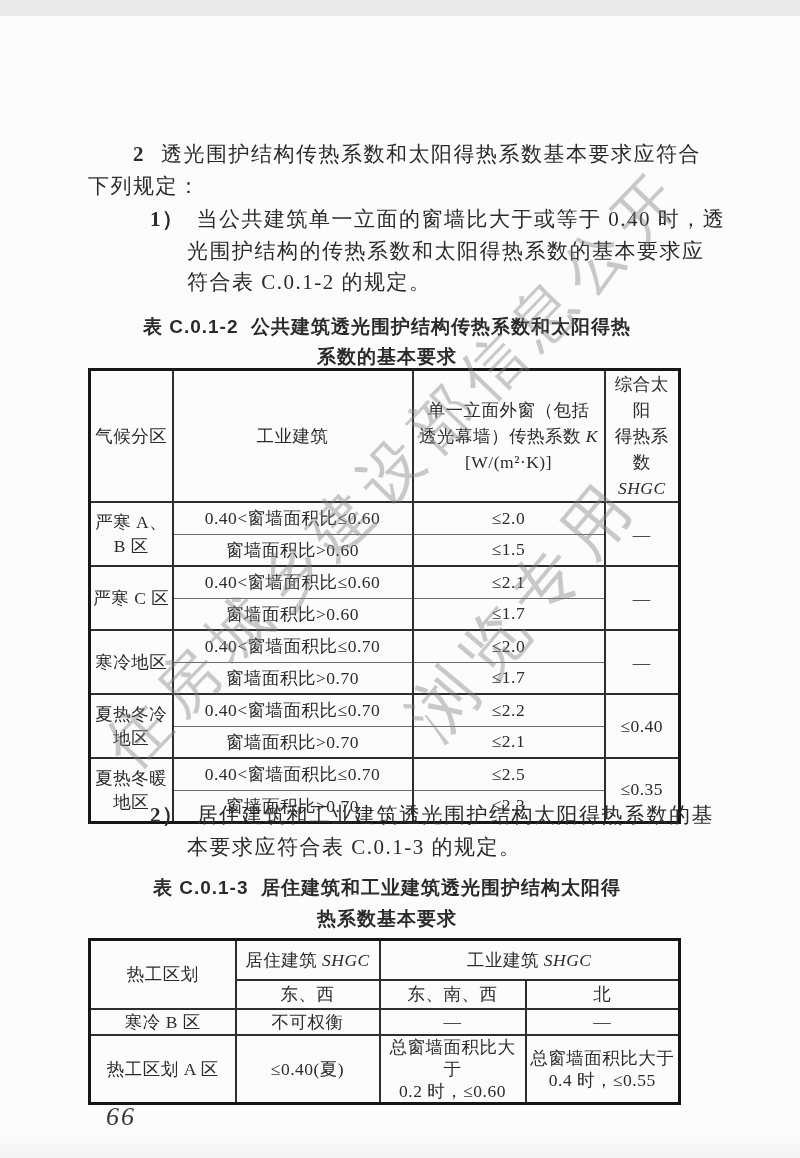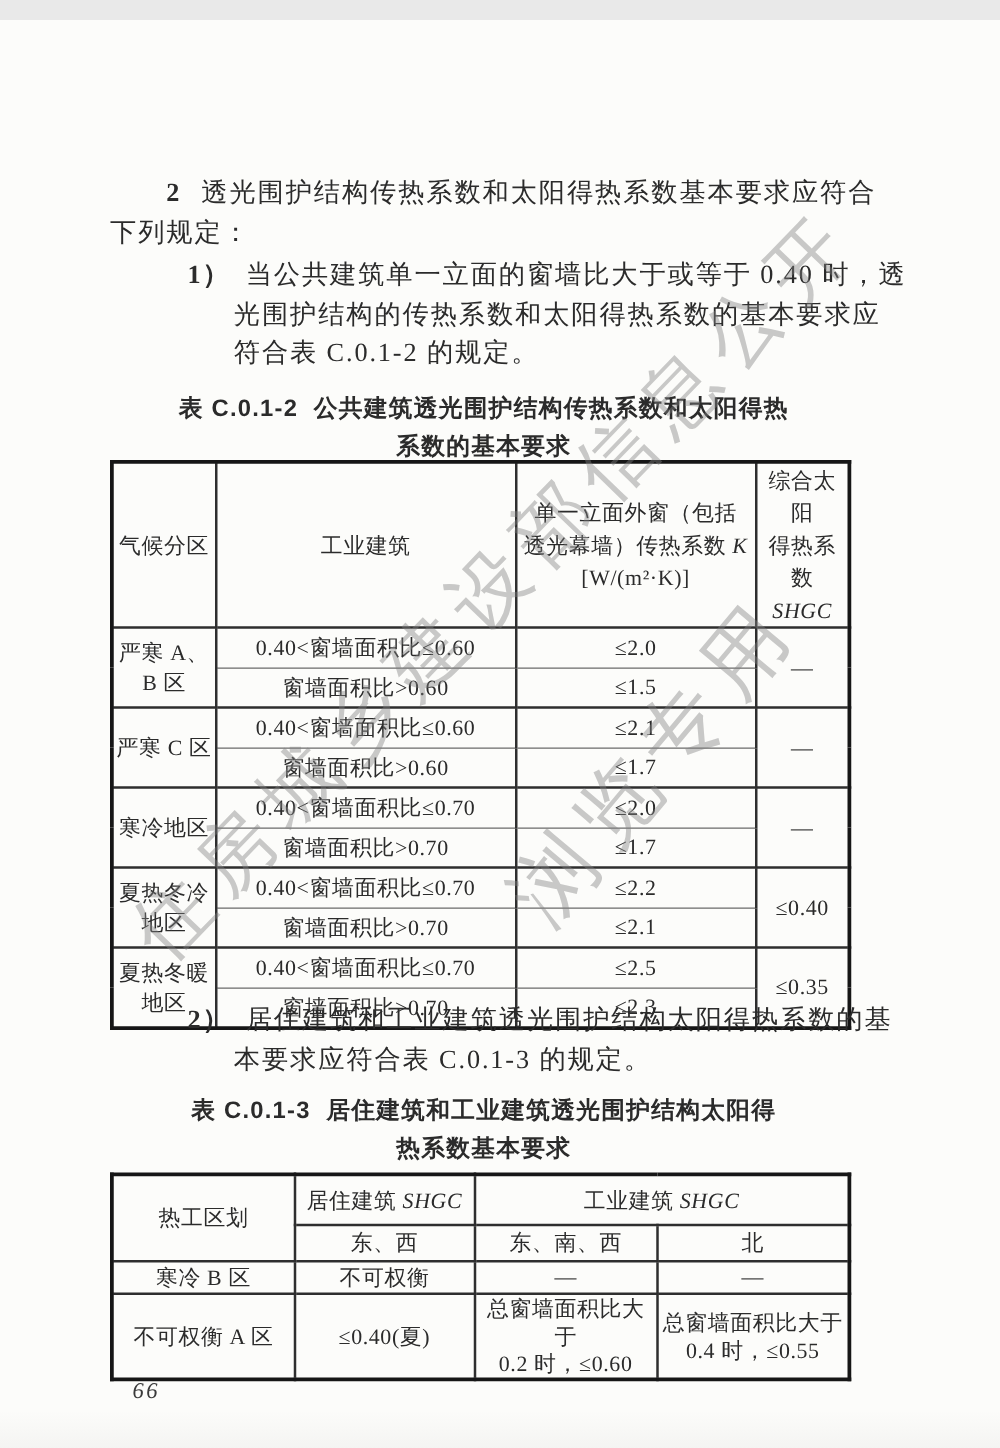--- a/index.html
+++ b/index.html
@@ -50,21 +50,21 @@
   .wm {
     position:absolute; white-space:nowrap; z-index:9; pointer-events:none;
     font-family:"Liberation Sans","DejaVu Sans",sans-serif; font-weight:300;
   }
   #wm1 { left:395px; top:452px; font-size:62px; letter-spacing:11px;
          transform:translate(-50%,-50%) rotate(-46deg); }
   #wm2 { left:524px; top:592px; font-size:66px; letter-spacing:13px;
          transform:translate(-50%,-50%) rotate(-50deg); }
 
   
-  .pageno { position:absolute; left:106px; top:1086px; font-size:18px; font-style:italic;
+  .pageno { position:absolute; left:106px; top:1086px; font-size:26px; font-style:italic;
             letter-spacing:2px; color:#3a3a3a; }
 
   
   .scan-noise { position:absolute; left:0; right:0; bottom:0; height:46px;
                 background:linear-gradient(180deg, rgba(0,0,0,0) 0%, rgba(90,90,90,0.05) 70%, rgba(90,90,90,0.03) 100%);
                 pointer-events:none; }
 </style>
 </head>
 <body>
 
@@ -199,21 +199,21 @@
       <th>东、南、西</th>
       <th>北</th>
     </tr>
     <tr class="r1">
       <td>寒冷 B 区</td>
       <td>不可权衡</td>
       <td>—</td>
       <td>—</td>
     </tr>
     <tr class="r2">
-      <td>不可权衡 A 区</td>
+      <td>热工区划 A 区</td>
       <td>≤0.40(夏)</td>
       <td class="cell2l">
             <span>总窗墙面积比大于</span>
             <span>0.2 时，≤0.60</span>
           </td>
       <td class="cell2l">
             <span>总窗墙面积比大于</span>
             <span>0.4 时，≤0.55</span>
           </td>
     </tr>

